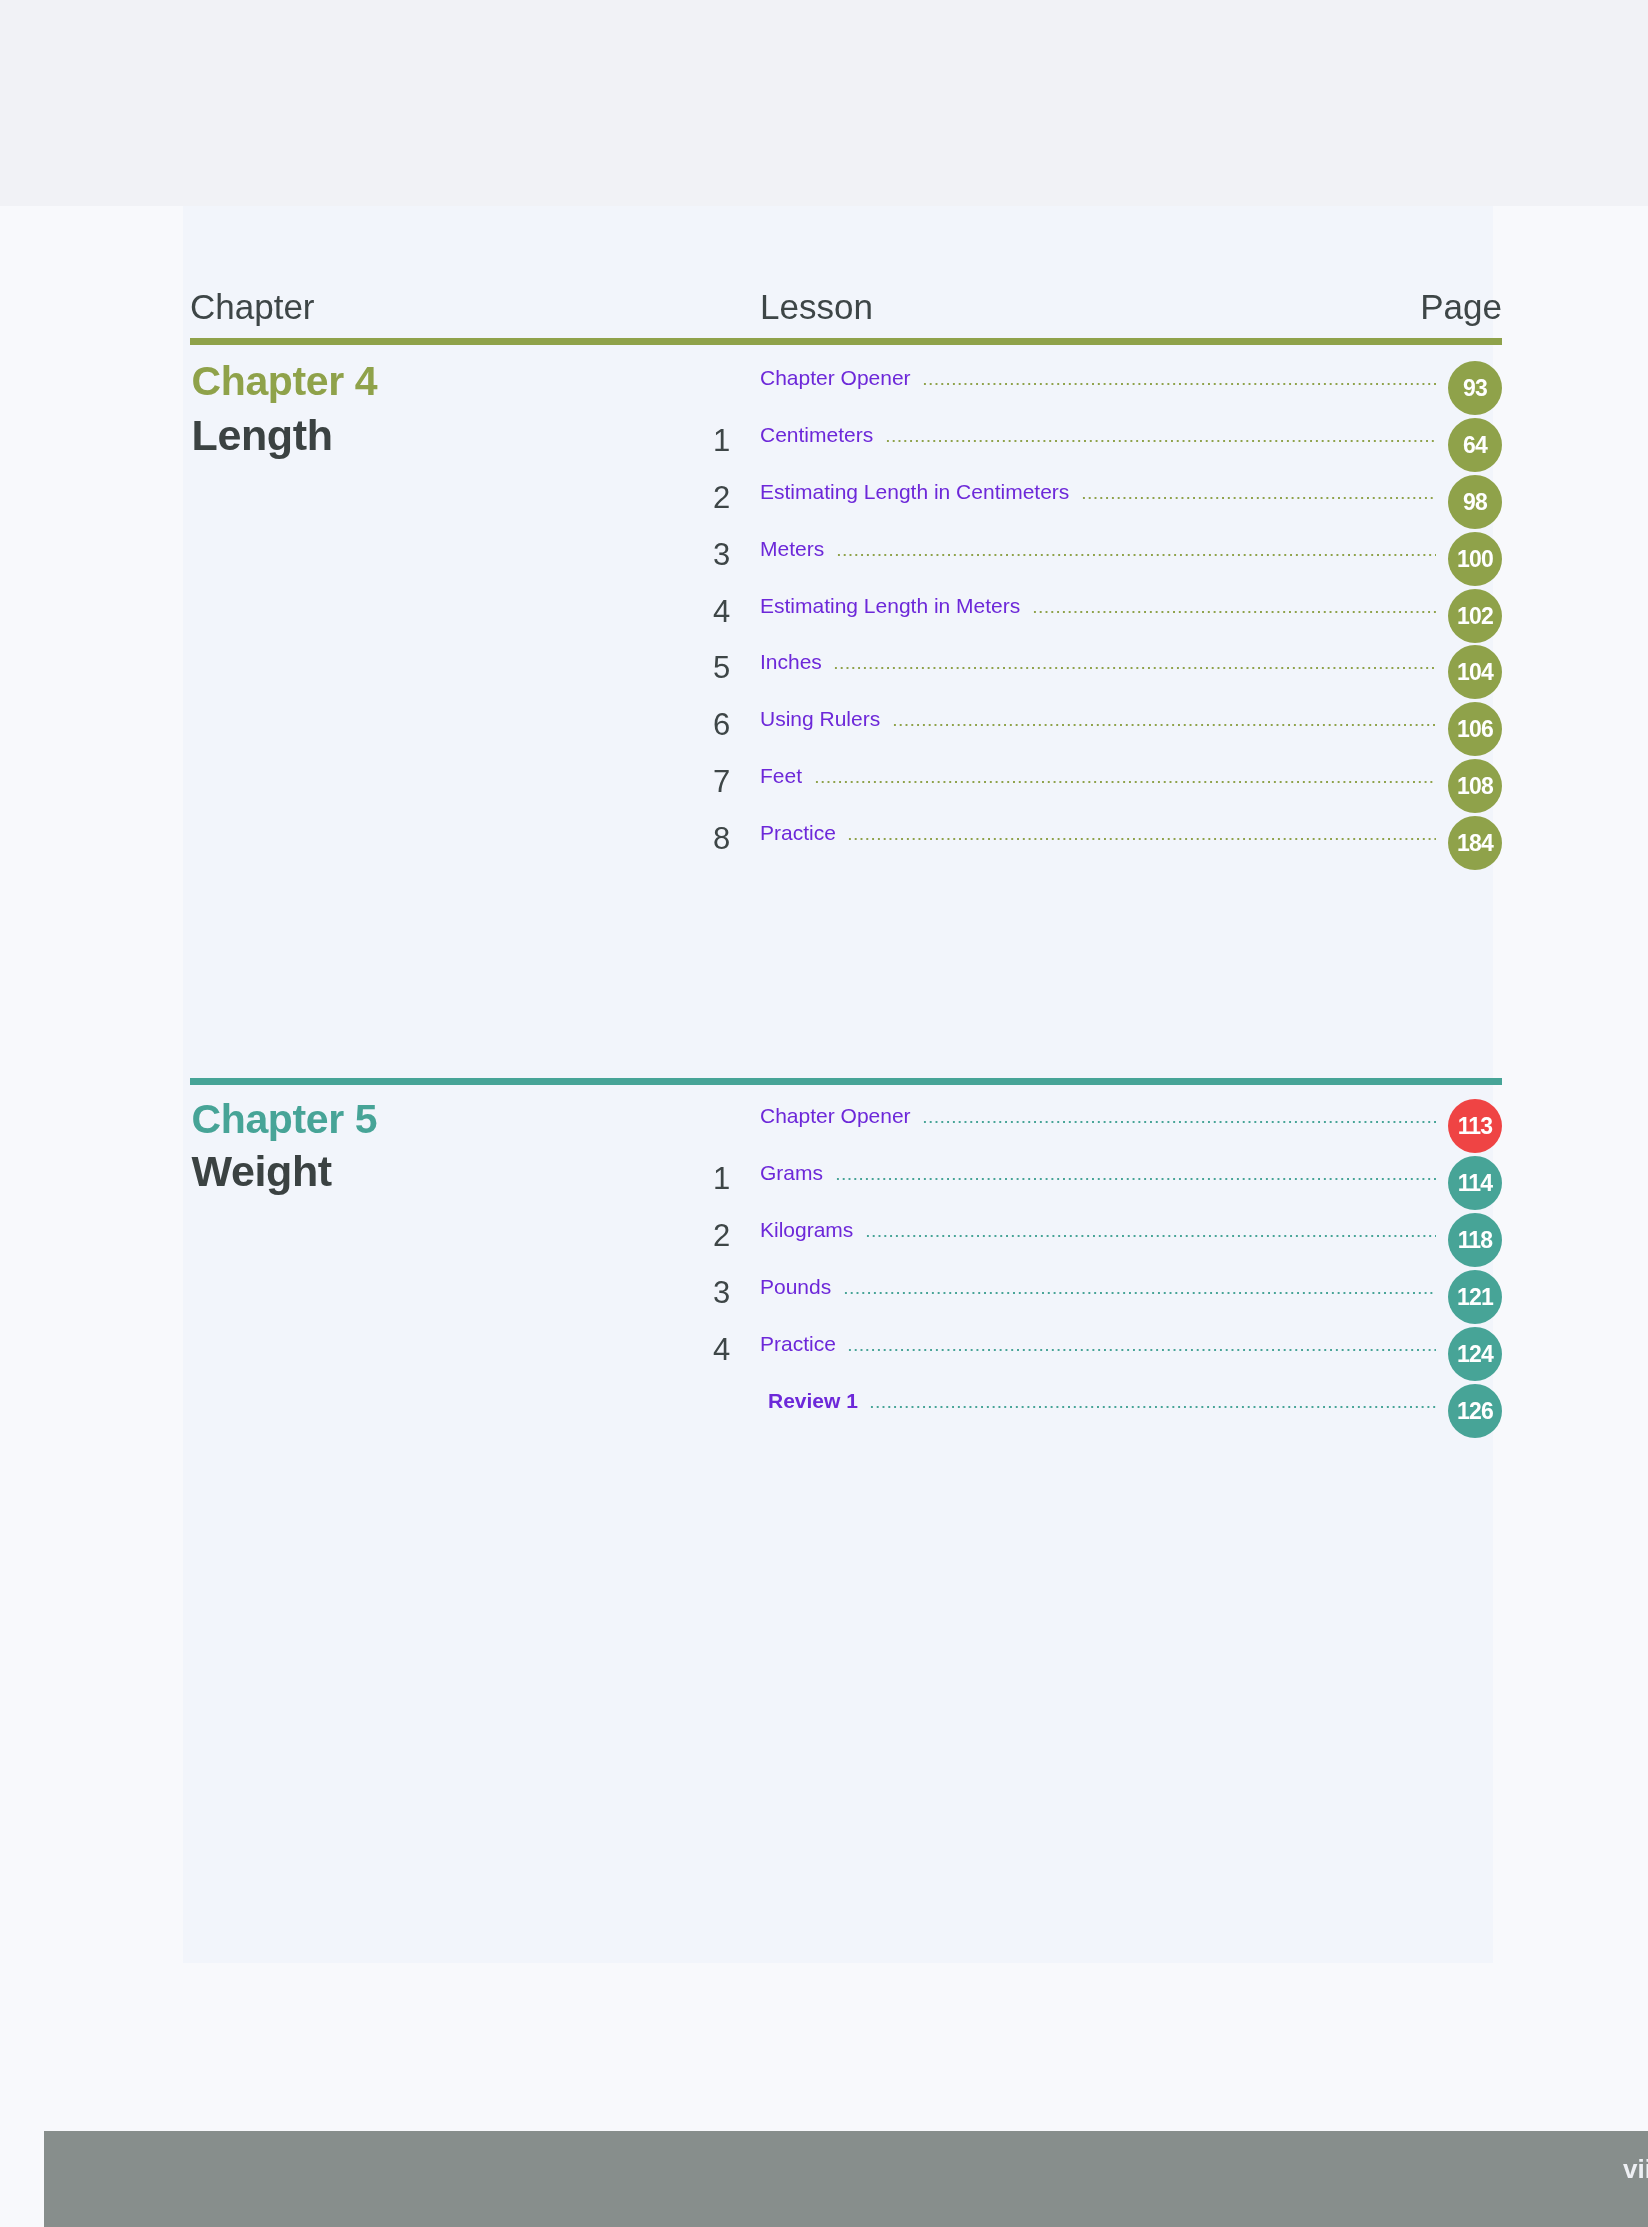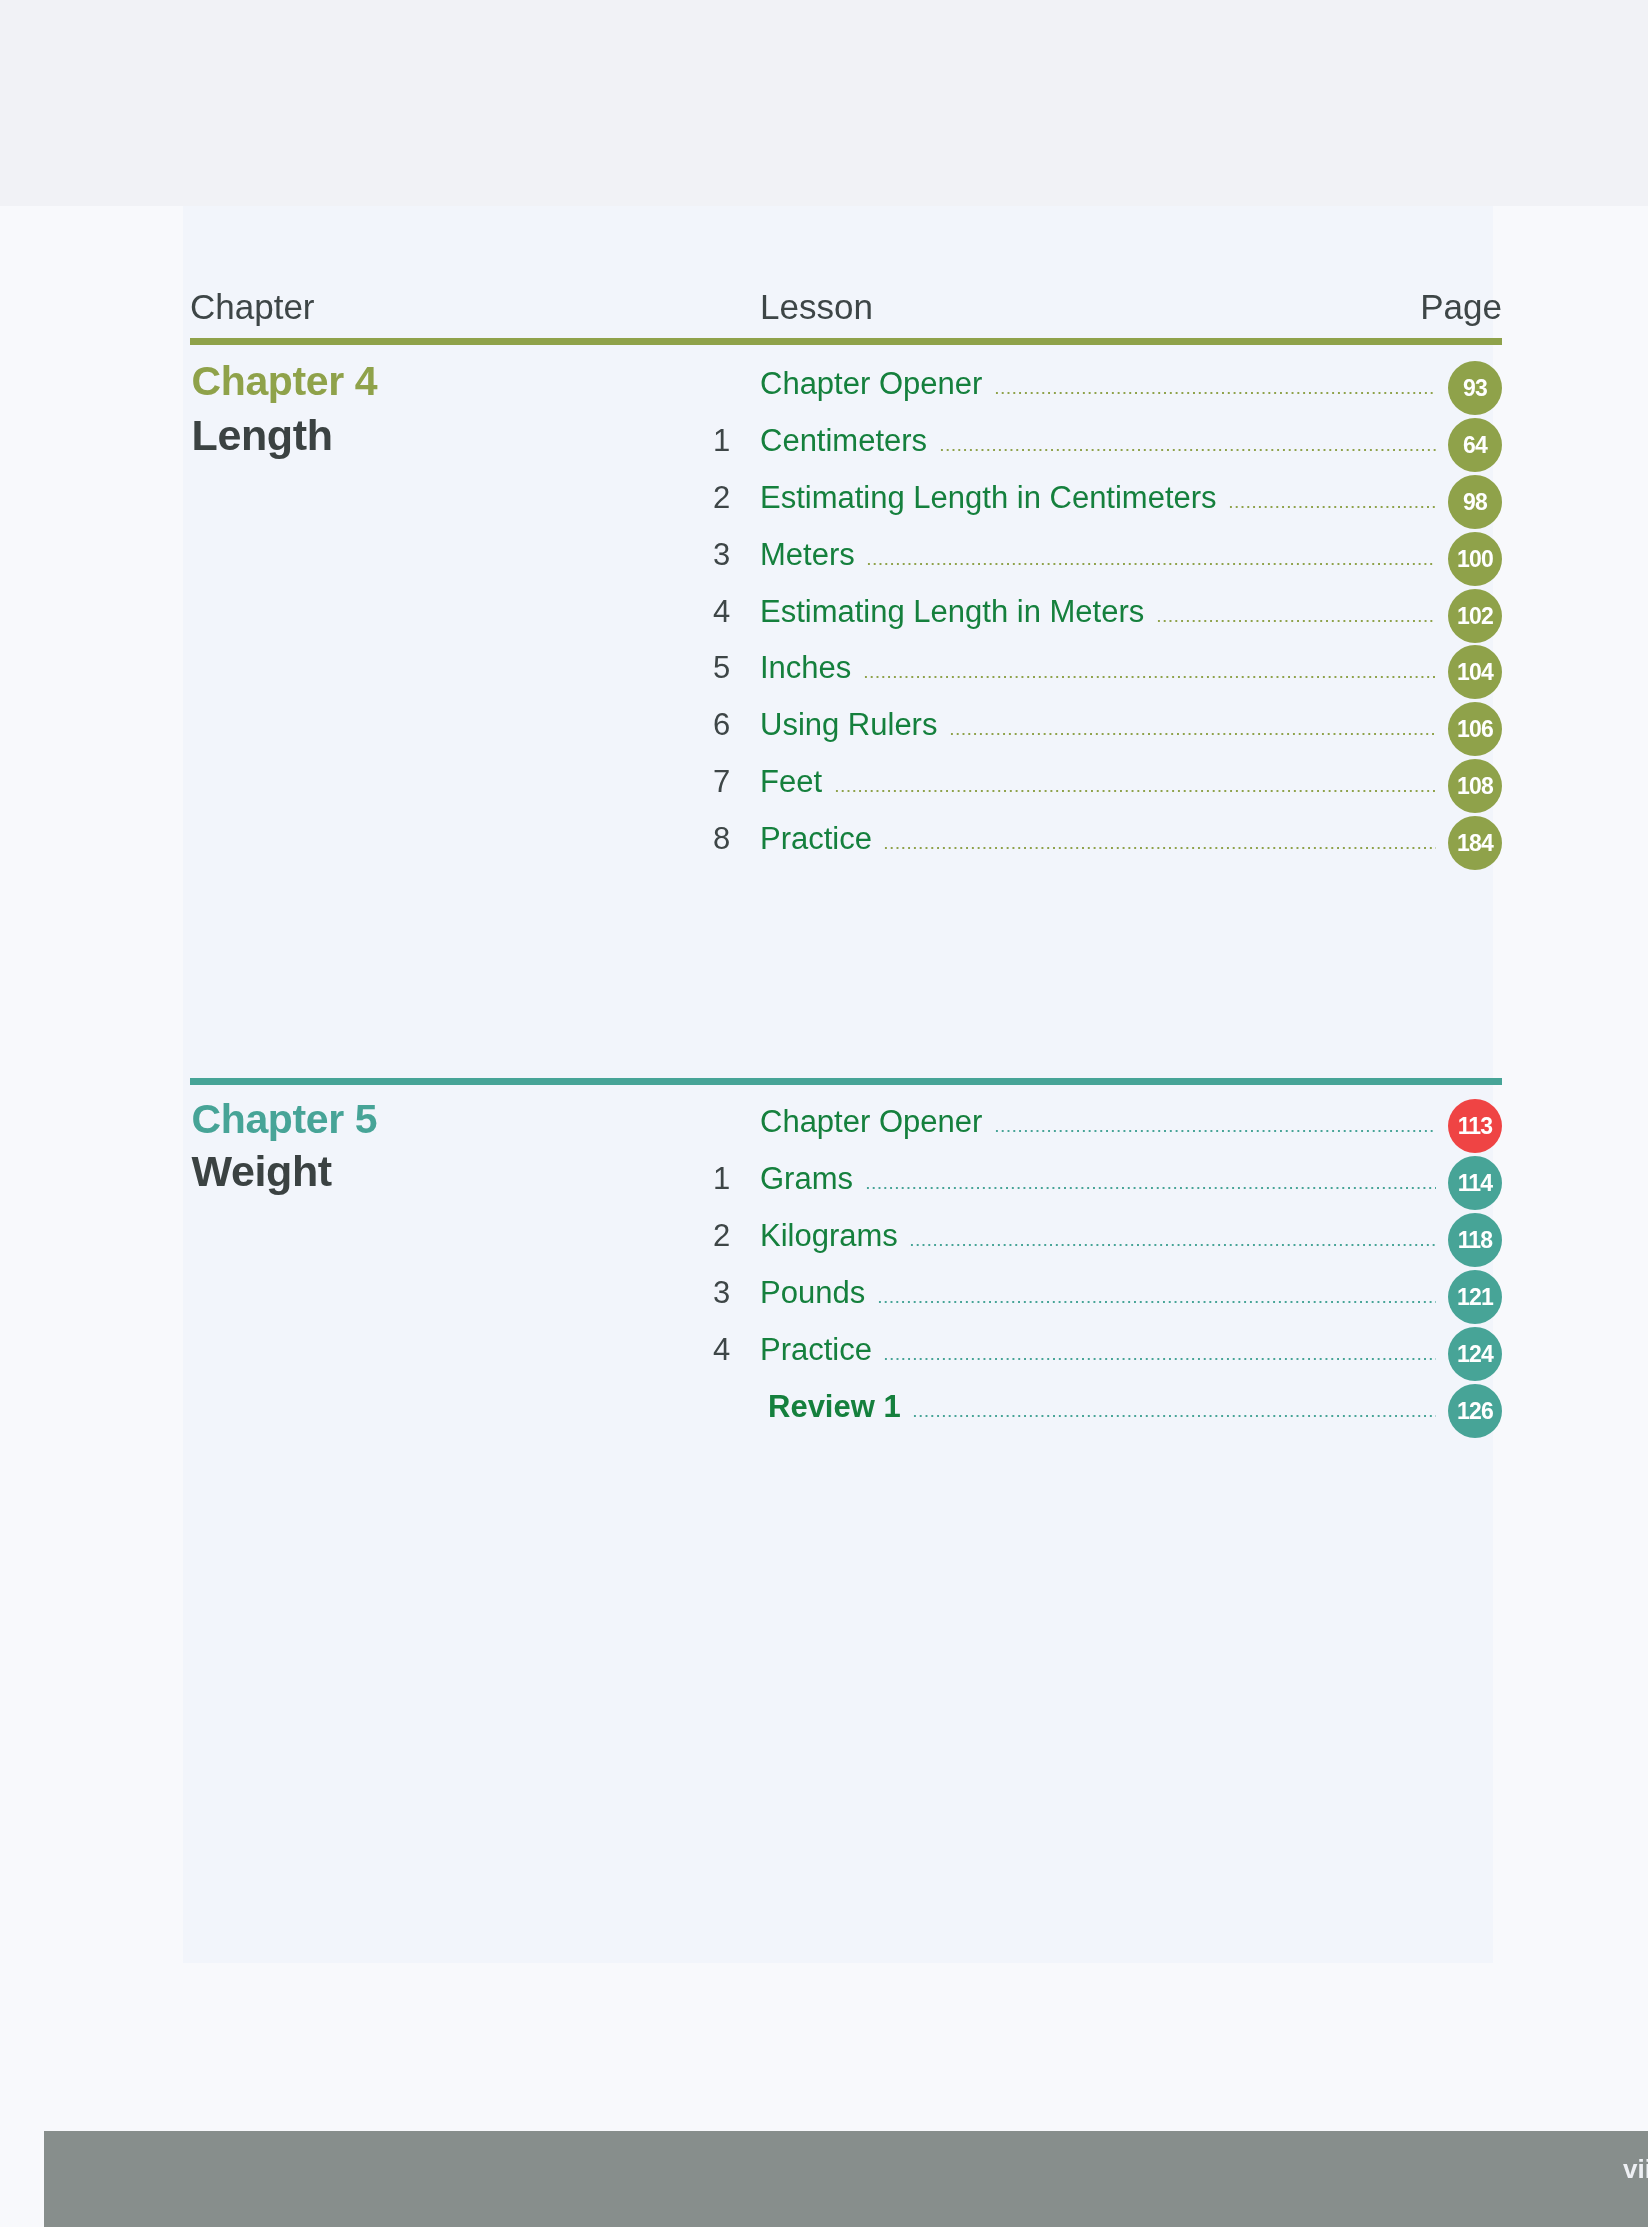--- a/index.html
+++ b/index.html
@@ -44,21 +44,21 @@
     position: absolute; left: 0; width: 1312px; height: 56px;
   }
   .lesson-num {
     position: absolute; left: 511px; width: 41px; text-align: center; top: 5px;
     font-size: 31px; color: #3e4647;
   }
   .lesson-line {
     position: absolute; left: 570px; right: 66px; top: 5px;
     display: flex; align-items: baseline;
   }
-  .lesson-title { font-size: 31px; white-space: nowrap; color: #15803d; padding-right: 11.5px; }
+  .lesson-title { font-size: 21px; white-space: nowrap; color: #6d28d9; padding-right: 11.5px; }
   .lesson-title.bold { font-weight: bold; margin-left: 8px; }
   .leader {
     flex: 1; height: 2.5px; margin-bottom: 3.3px;
     background-image: radial-gradient(circle, var(--dot) 0.9px, transparent 1.2px);
     background-size: 5.8px 2.5px; background-repeat: repeat-x;
   }
   .badge {
     position: absolute; right: 0; top: 0; width: 54px; height: 54px; border-radius: 50%;
     color: #ffffff; font-weight: bold; font-size: 23px; letter-spacing: -0.8px;
     display: flex; align-items: center; justify-content: center;

